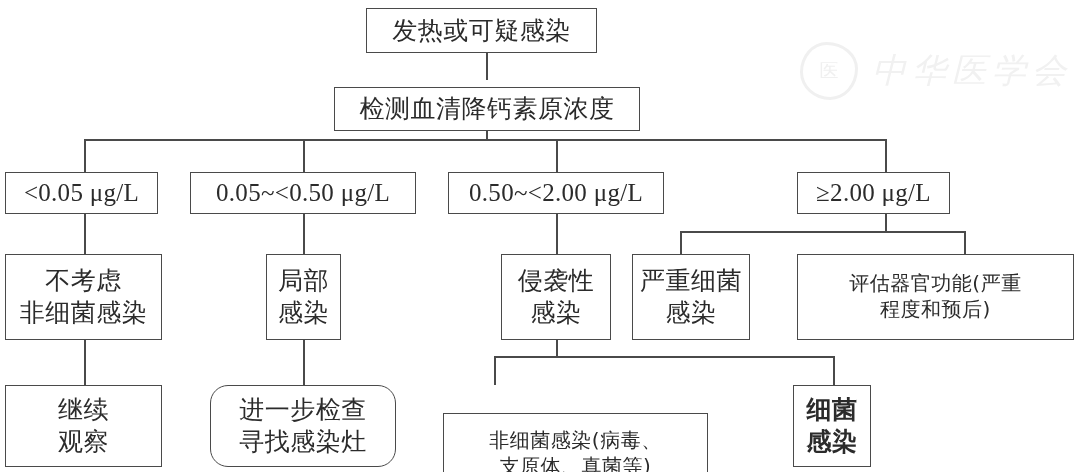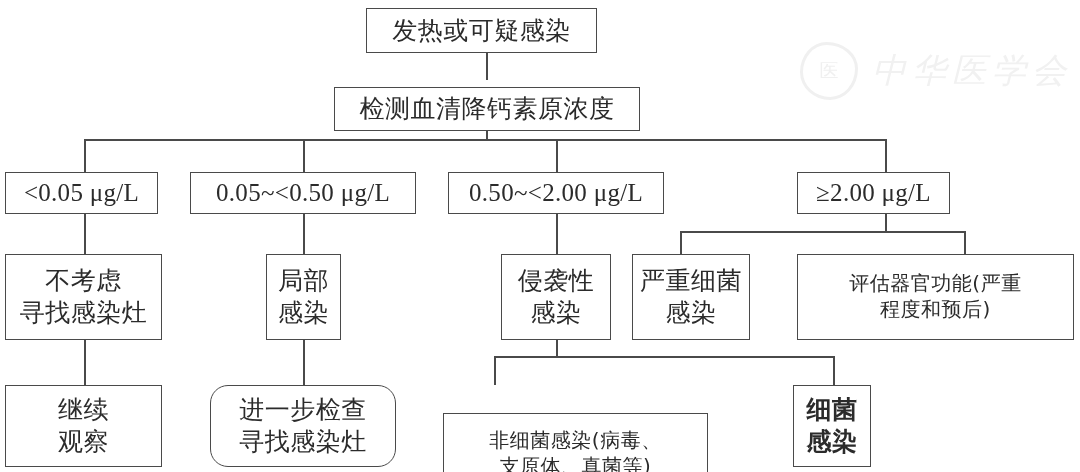--- a/index.html
+++ b/index.html
@@ -128,21 +128,21 @@
 
   <div class="node val" style="left:5px; top:172px; width:153px; height:42px;">&lt;0.05 μg/L</div>
 
   <div class="node val" style="left:190px; top:172px; width:226px; height:42px;">0.05~&lt;0.50 μg/L</div>
 
   <div class="node val" style="left:448px; top:172px; width:216px; height:42px;">0.50~&lt;2.00 μg/L</div>
 
   <div class="node val" style="left:797px; top:172px; width:153px; height:42px;">≥2.00 μg/L</div>
 
   <div class="node cn" style="left:5px; top:254px; width:157px; height:86px;">不考虑
-寻找感染灶</div>
+非细菌感染</div>
 
   <div class="node cn" style="left:266px; top:254px; width:75px; height:86px;">局部
 感染</div>
 
   <div class="node cn" style="left:501px; top:254px; width:110px; height:86px;">侵袭性
 感染</div>
 
   <div class="node cn" style="left:632px; top:254px; width:118px; height:86px;">严重细菌
 感染</div>
 

